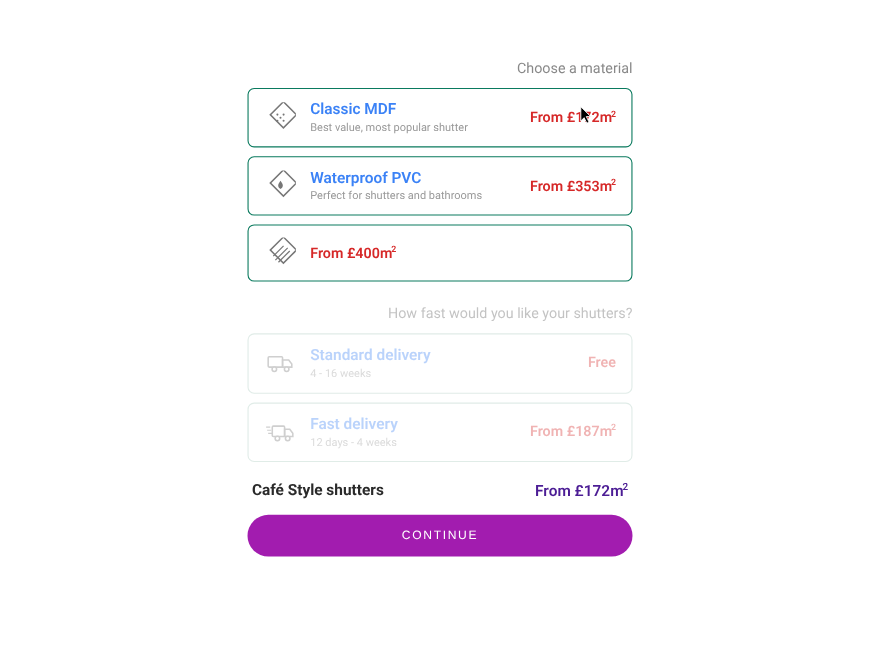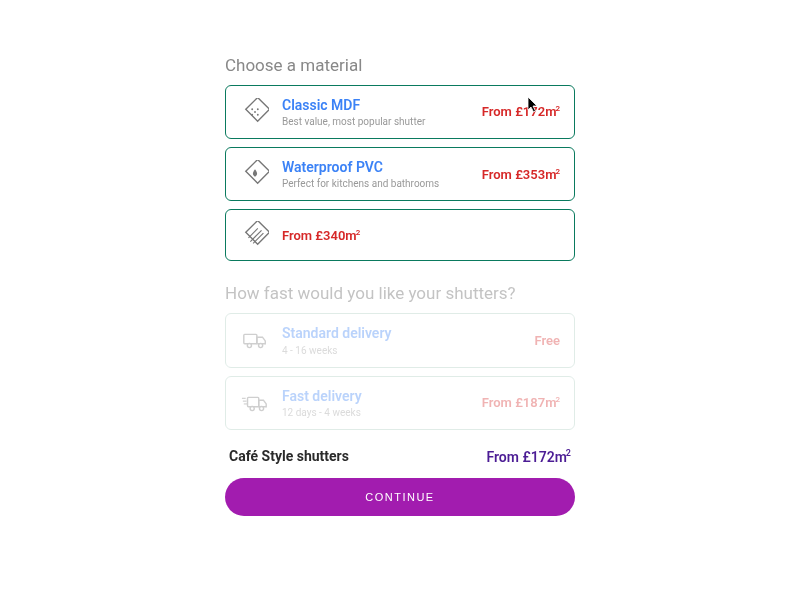--- a/index.html
+++ b/index.html
@@ -14,23 +14,24 @@
       height: 600px;
       display: flex;
       justify-content: center;
       padding-top: 55px;
     }
     .container {
       width: 350px;
     }
     .section-label {
       color: #888;
-      font-size: 17px;
+      font-size: 13px;
       font-weight: 400;
       margin-bottom: 10px;
+      text-align: right;
     }
     .section-label.faded {
       opacity: 0.5;
     }
     .option-card {
       border: 1.5px solid #0a7a5e;
       border-radius: 6px;
       padding: 10px 14px;
       margin-bottom: 8px;
       display: flex;
@@ -155,39 +156,39 @@
   
   <div class="option-card">
     <span class="card-icon">
       <svg viewBox="0 0 30 30" width="28" height="28">
         <rect x="6" y="2" width="18" height="18" transform="rotate(45 15 15)" fill="none" stroke="#777" stroke-width="1.5"></rect>
         <path d="M15 10 C12 14 12 16 15 18 C18 16 18 14 15 10 Z" fill="#777"></path>
       </svg>
     </span>
     <div class="card-body">
       <div class="card-title">Waterproof PVC</div>
-      <div class="card-sub">Perfect for kitchens and bathrooms</div>
+      <div class="card-sub">Perfect for shutters and bathrooms</div>
     </div>
     <div class="card-price">
       <span>From £</span><span>353</span><span>m</span><span class="sup">2</span>
     </div>
   </div>
 
   
   <div class="option-card">
     <span class="card-icon">
       <svg viewBox="0 0 30 30" width="28" height="28">
         <rect x="6" y="2" width="18" height="18" transform="rotate(45 15 15)" fill="none" stroke="#777" stroke-width="1.5"></rect>
         <line x1="8" y1="18" x2="18" y2="8" stroke="#777" stroke-width="1.2"></line>
         <line x1="10" y1="22" x2="22" y2="10" stroke="#777" stroke-width="1.2"></line>
         <line x1="13" y1="24" x2="24" y2="13" stroke="#777" stroke-width="1.2"></line>
       </svg>
     </span>
     <div class="card-price">
-      <span>From £</span><span>340</span><span>m</span><span class="sup">2</span>
+      <span>From £</span><span>400</span><span>m</span><span class="sup">2</span>
     </div>
   </div>
 
   <div class="spacer"></div>
 
   <div class="section-label faded">How fast would you like your shutters?</div>
 
   
   <div class="option-card faded">
     <span class="card-icon">

